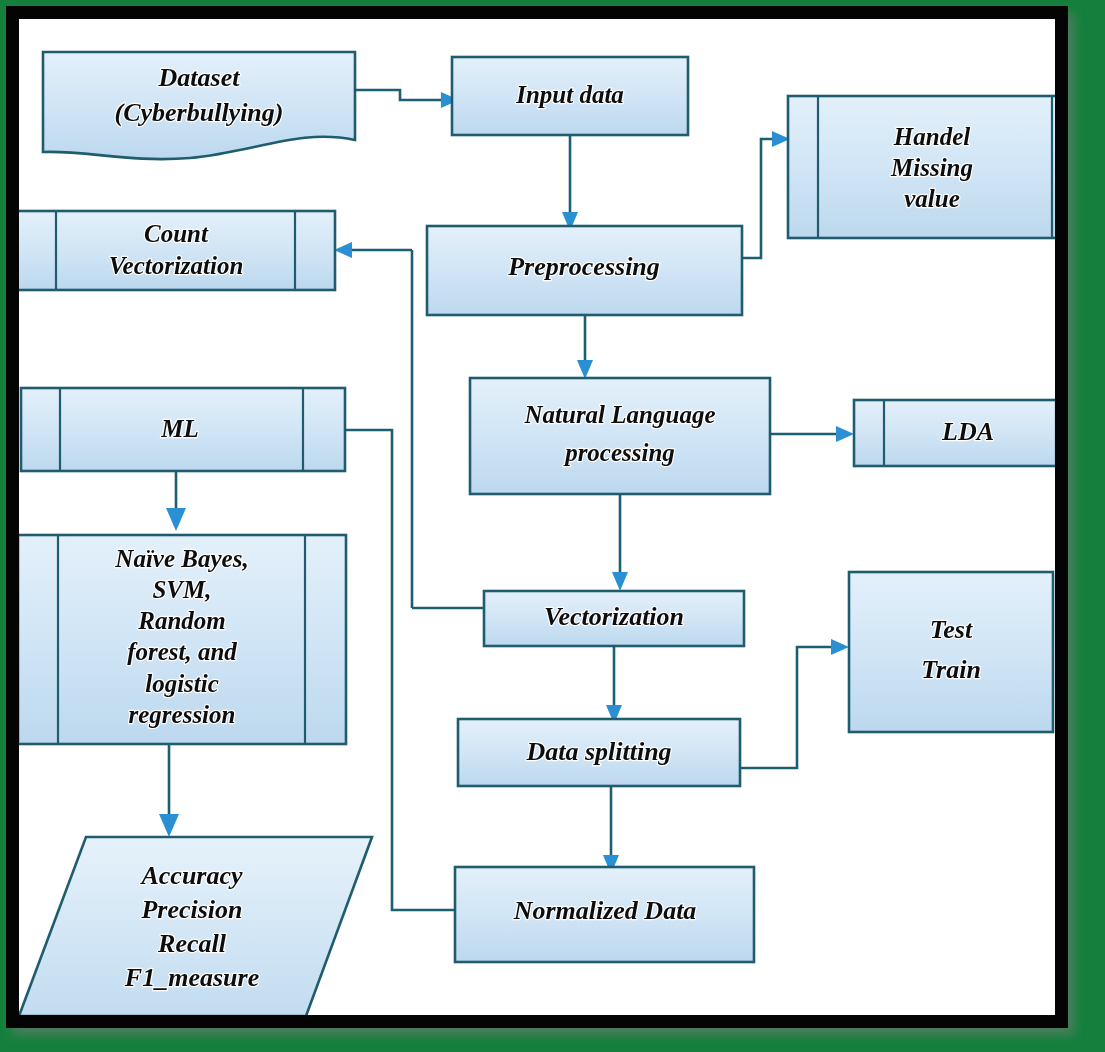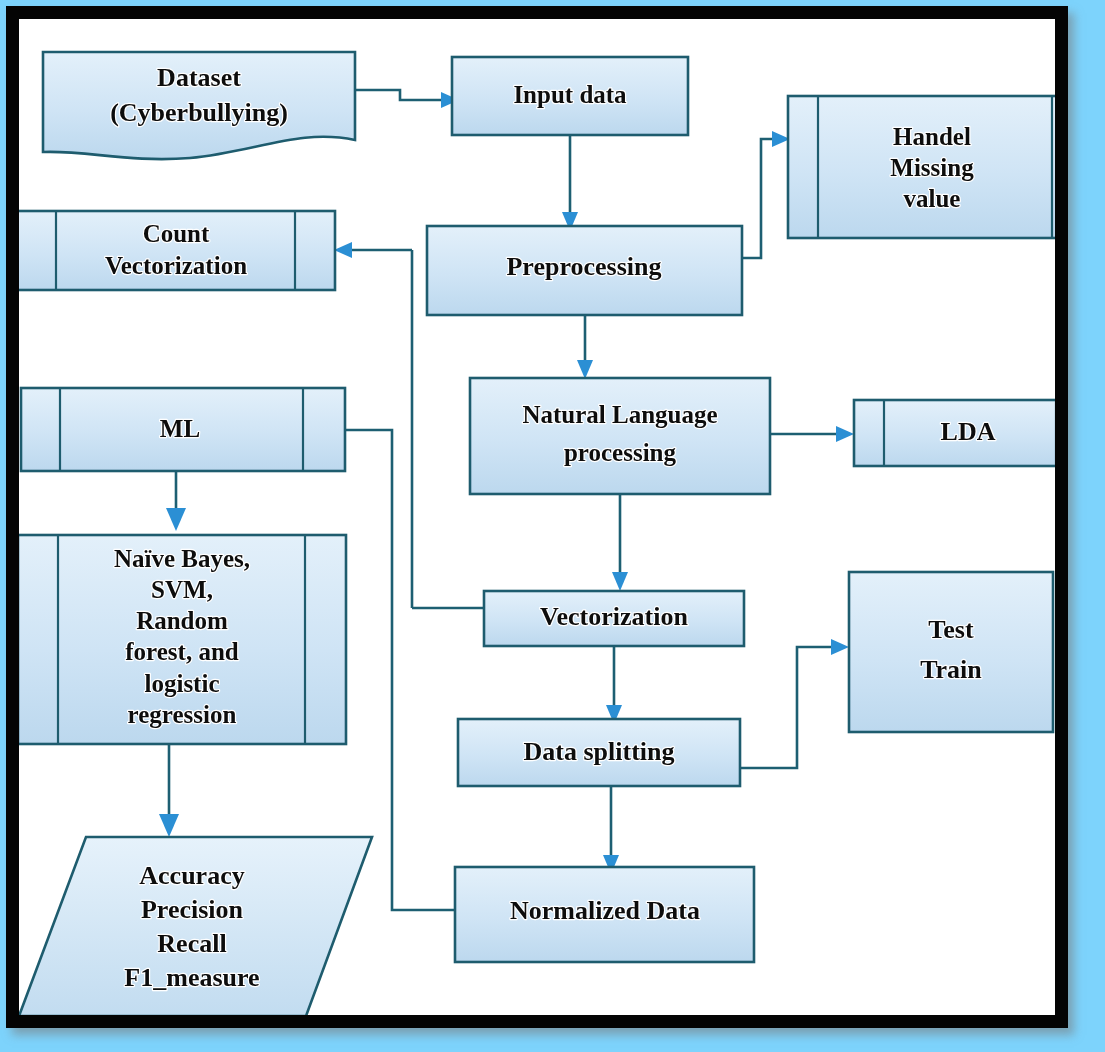--- a/index.html
+++ b/index.html
@@ -6,22 +6,23 @@
   html, body {
     margin: 0;
     padding: 0;
     background: #ffffff;
     font-family: "Liberation Serif", serif;
   }
   #page {
     position: relative;
     width: 1105px;
     height: 1052px;
-    background: #7dd3fc;
+    background: #15803d;
     overflow: hidden;
+    font-style: italic;
   }
   
   #frame {
     position: absolute;
     left: 6px;
     top: 6px;
     width: 1062px;
     height: 1022px;
     border: 13px solid #040404;
     box-sizing: border-box;

